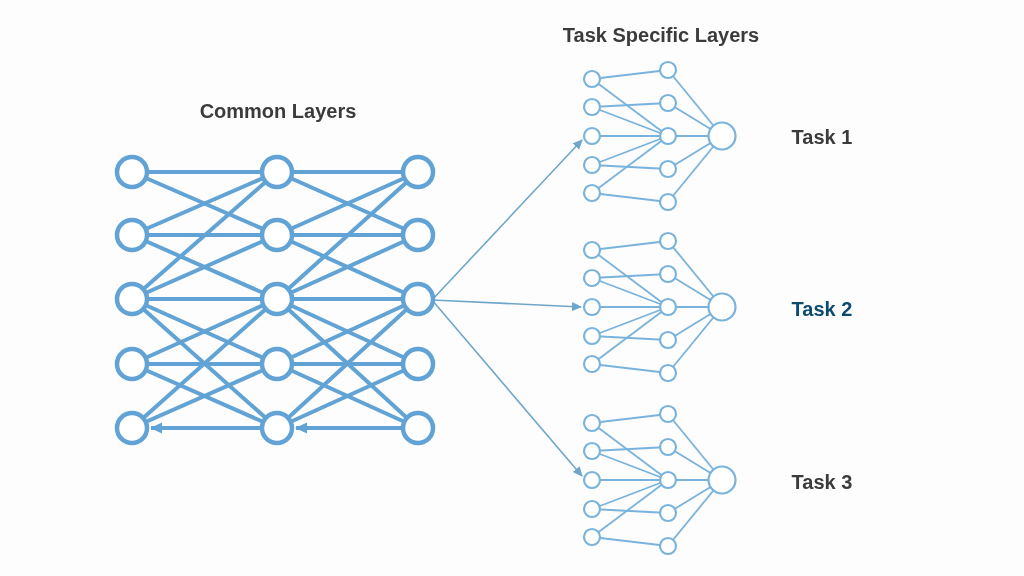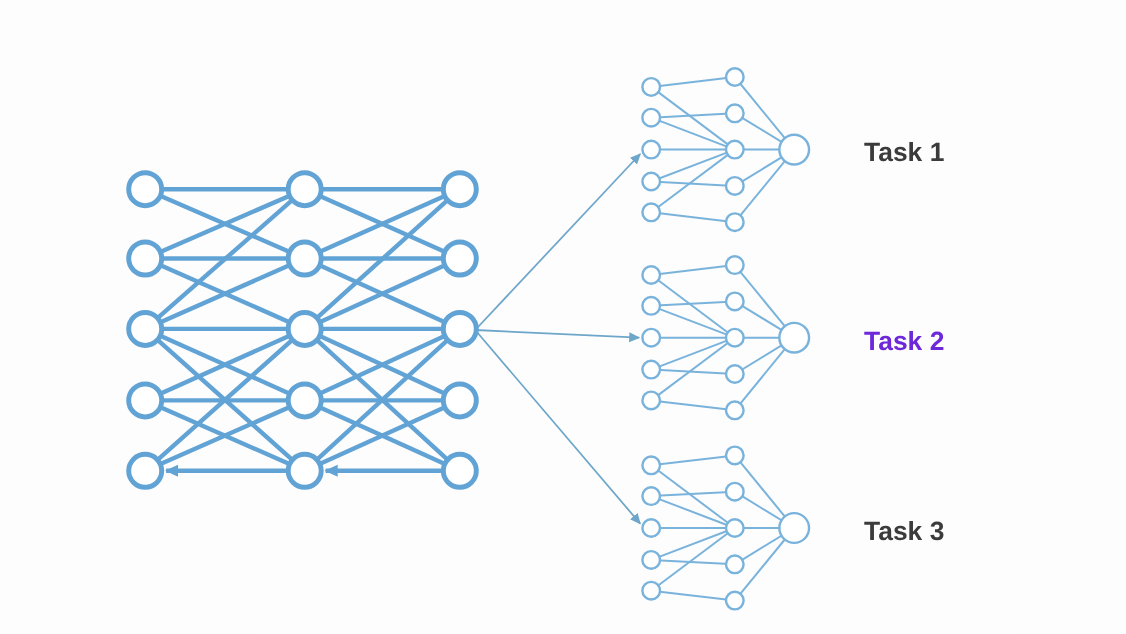--- a/index.html
+++ b/index.html
@@ -15,21 +15,21 @@
     position:absolute;
     font-family:"Liberation Sans",sans-serif;
     font-weight:bold;
     color:#3b3b3b;
     white-space:nowrap;
     line-height:1.2;
   }
   .title{font-size:20px;transform:translateX(-50%);}
   .common-title{left:278px;top:99px;}
   .tasks-title{left:661px;top:23px;}
-  .task-label{font-size:24px;transform:translateX(-50%);}
+  .task-label{font-size:20px;transform:translateX(-50%);}
   .task-label-1{left:822px;top:125px;}
   .task-label-2{left:822px;top:297px;}
   .task-label-3{left:822px;top:470px;text-align:right;}
 </style>
 </head>
 <body>
 
 <div class="stage" style="background: rgb(253, 253, 253);">
 
   <svg width="1024" height="576" viewBox="0 0 1024 576">
@@ -169,17 +169,19 @@
         <circle cx="592" cy="537" r="8" fill="#ffffff" stroke="#79b3dc" stroke-width="2.2"></circle>
         <circle cx="668" cy="414" r="8" fill="#ffffff" stroke="#79b3dc" stroke-width="2.2"></circle>
         <circle cx="668" cy="447" r="8" fill="#ffffff" stroke="#79b3dc" stroke-width="2.2"></circle>
         <circle cx="668" cy="480" r="8" fill="#ffffff" stroke="#79b3dc" stroke-width="2.2"></circle>
         <circle cx="668" cy="513" r="8" fill="#ffffff" stroke="#79b3dc" stroke-width="2.2"></circle>
         <circle cx="668" cy="546" r="8" fill="#ffffff" stroke="#79b3dc" stroke-width="2.2"></circle>
         <circle cx="722" cy="480" r="13.5" fill="#ffffff" stroke="#79b3dc" stroke-width="2.2"></circle>
       </g>
   </svg>
 
+  <div class="label title common-title" style="color: rgb(59, 59, 59);">Common Layers</div>
+  <div class="label title tasks-title" style="color: rgb(59, 59, 59);">Task Specific Layers</div>
   <div class="label task-label task-label-1" style="color: rgb(59, 59, 59);">Task 1</div>
-  <div class="label task-label task-label-2" style="color: #6d28d9;">Task 2</div>
+  <div class="label task-label task-label-2" style="color: #0c4a6e;">Task 2</div>
   <div class="label task-label task-label-3" style="color: rgb(59, 59, 59);">Task 3</div>
 
 </div>
 
 </body></html>

